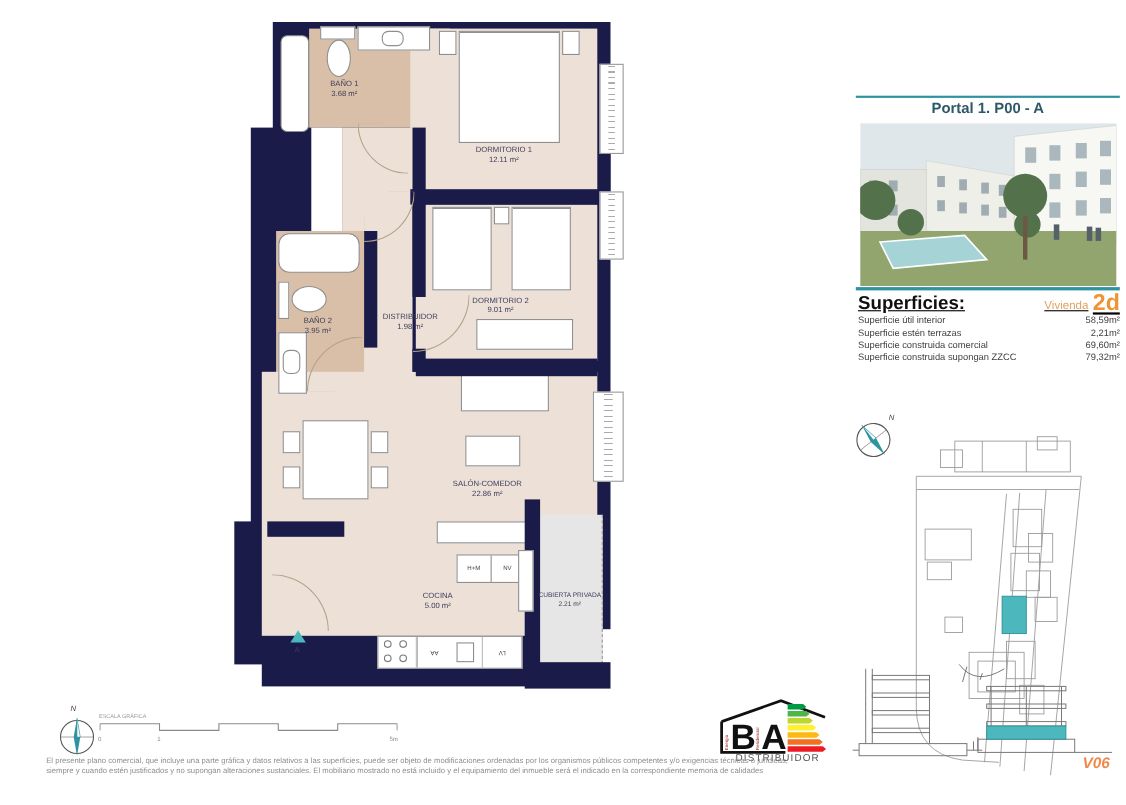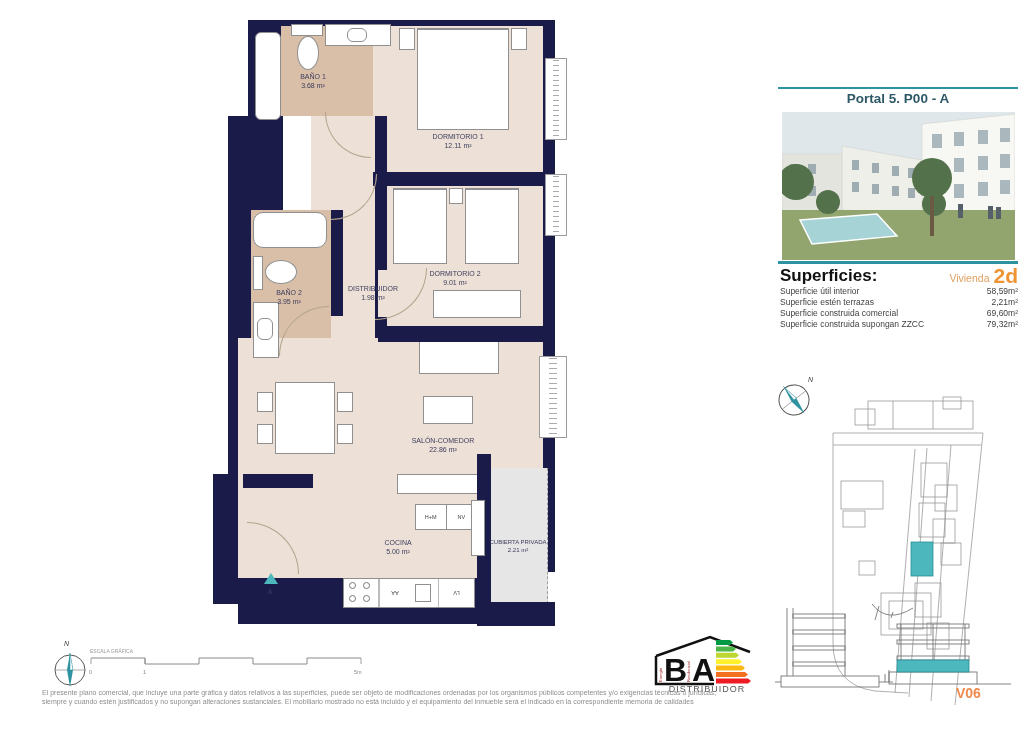--- a/index.html
+++ b/index.html
@@ -33,30 +33,30 @@
   .cell-label{font-size:5.5px;color:#444;display:flex;align-items:center;justify-content:center;}
   .flip{transform:rotate(180deg);}
   .hob-dot{position:absolute;width:7px;height:7px;border:1px solid #777;border-radius:50%;background:#fff;box-sizing:border-box;}
   #entry-tri{position:absolute;width:0;height:0;border-left:7px solid transparent;border-right:7px solid transparent;
     border-bottom:11px solid var(--hteal);z-index:9;}
   #entry-letter{position:absolute;font-size:6.5px;color:#3c3c5c;z-index:9;}
   
   .teal-line{position:absolute;height:2px;background:var(--teal);}
   #portal-title{left:778px;top:91px;width:240px;text-align:center;font-size:13.5px;font-weight:bold;color:var(--title);}
   #sup-block{left:780px;top:266px;width:238px;}
-  #sup-head{display:flex;align-items:flex-end;justify-content:space-between;}
+  #sup-head{display:flex;align-items:flex-end;justify-content:space-between;text-decoration:underline;}
   #sup-title{font-size:17px;font-weight:bold;color:#101010;}
   #viv-wrap{display:flex;align-items:flex-end;gap:4px;}
   #viv-label{font-size:10.5px;color:#e0a060;padding-bottom:2px;}
   #viv-code{font-size:21px;font-weight:bold;color:var(--orange);line-height:0.9;}
   .sup-row{display:flex;justify-content:space-between;font-size:8.5px;color:#3f3f3f;line-height:11px;}
   
   #disclaimer{left:42px;top:688px;width:705px;font-size:7px;color:#8d8d8d;line-height:9px;}
   #provisional{left:655px;top:684px;width:104px;text-align:center;font-size:9px;color:#555;letter-spacing:1px;}
-  #v06{left:956px;top:685px;font-size:14px;font-weight:bold;color:#ef8a4e;}
+  #v06{left:984px;top:685px;font-size:14px;font-weight:bold;color:#ef8a4e;font-style:italic;}
   svg text{font-family:"Liberation Sans", sans-serif;}
 </style>
 </head>
 <body style="--wall: #1b1b4a; --beige: #ede1d7; --tan: #d9bfa8; --teal: #2e93a0; --hteal: #4cb8bd; --orange: #ef9433; --title: #2d5866;">
 
 <div id="plan">
 
   <div class="wall" style="left:35px;top:4px;width:166px;height:100px;"></div>
   <div class="wall" style="left:148px;top:4px;width:194px;height:166px;"></div>
   <div class="wall" style="left:15px;top:100px;width:327px;height:456px;"></div>
@@ -177,21 +177,21 @@
     <div>COCINA</div>
     <div>5.00 m²</div>
   </div>
   <div class="rlabel" style="left:260px;top:522px;width:90px;font-size:6px;">
     <div>CUBIERTA PRIVADA</div>
     <div>2.21 m²</div>
   </div>
 </div>
 
 <div class="teal-line abs" style="left:778px;top:87px;width:240px;"></div>
-<div id="portal-title" class="abs">Portal 5. P00 - A</div>
+<div id="portal-title" class="abs">Portal 1. P00 - A</div>
 
 <svg class="abs" style="left:782px;top:112px;" width="233" height="148" viewBox="0 0 233 148">
   <rect x="0" y="0" width="233" height="148" fill="#dfe7ea"></rect>
   <polygon points="140,12 233,2 233,110 140,104" fill="#f7f7f3" stroke="#c9cdc9" stroke-width="0.5"></polygon>
   <g fill="#aab8bd">
     <rect x="150" y="22" width="10" height="14"></rect>
       <rect x="172" y="20" width="10" height="14"></rect>
       <rect x="196" y="18" width="10" height="14"></rect>
       <rect x="218" y="16" width="10" height="14"></rect>
     <rect x="150" y="48" width="10" height="14"></rect>

